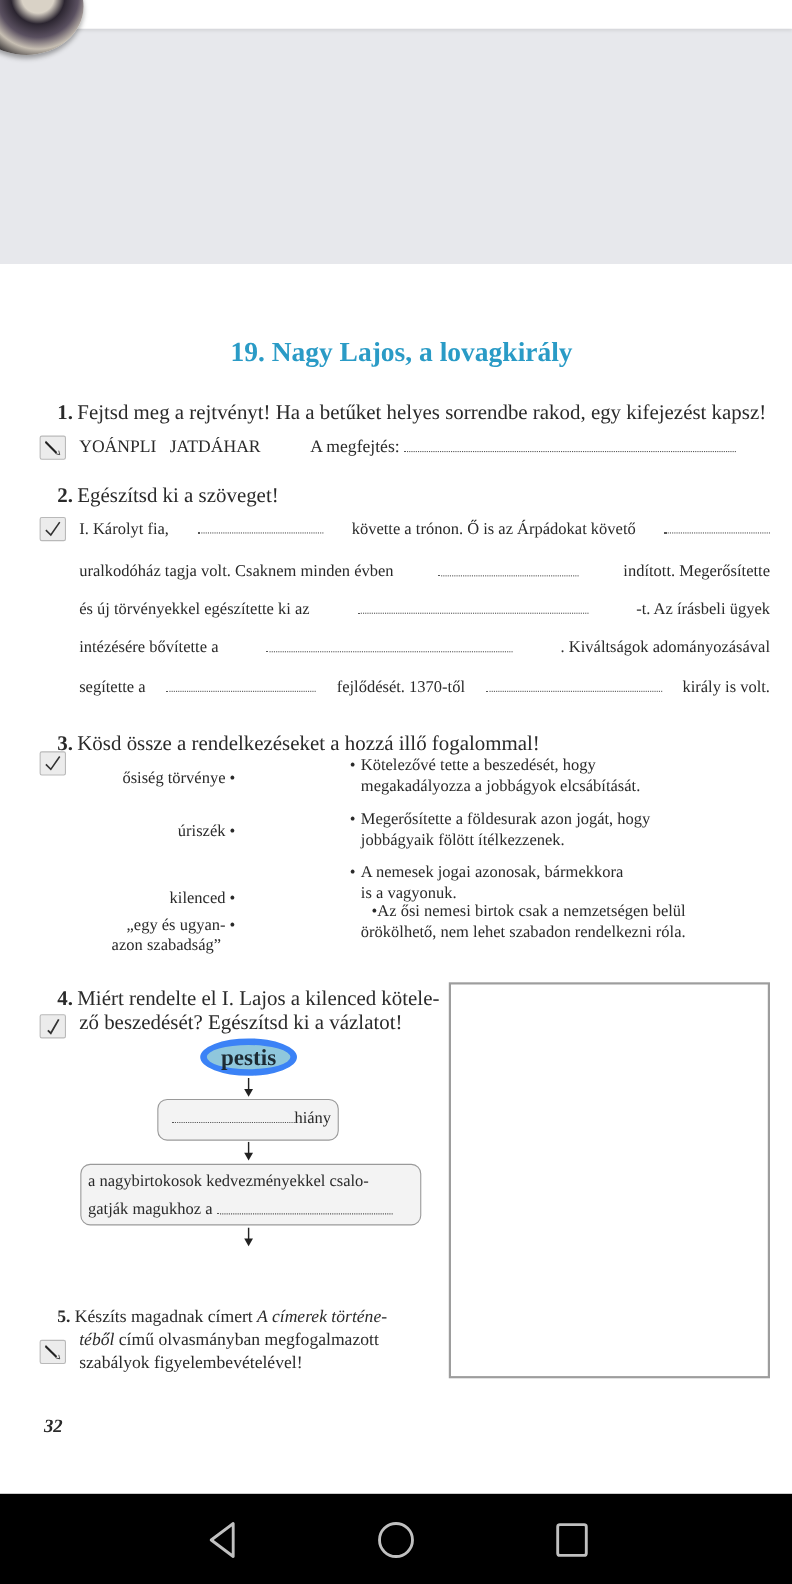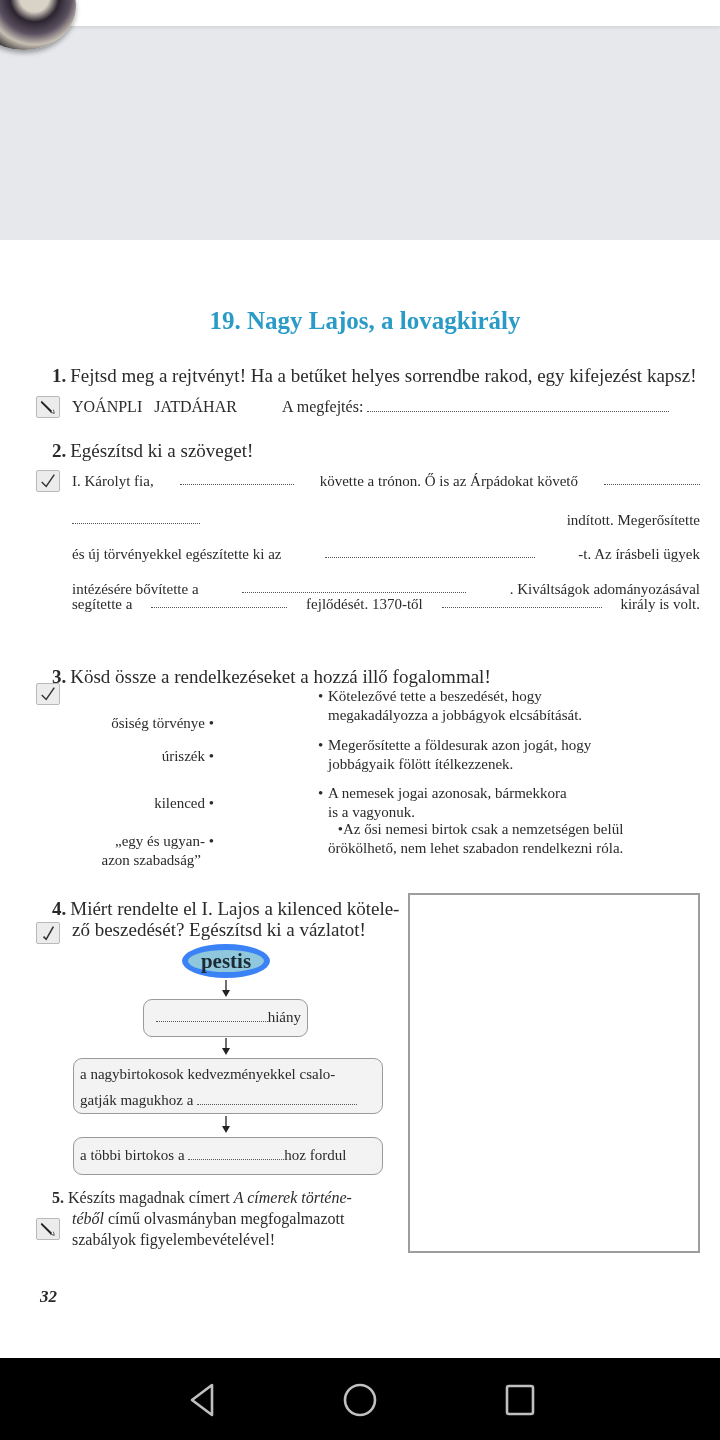--- a/index.html
+++ b/index.html
@@ -76,57 +76,58 @@
       </svg>
   </div>
 
   <div class="justify-row" style="top:233px;">
     <span>I. Károlyt fia,</span>
     <span class="dots" style="width:114px;"></span>
     <span>követte a trónon. Ő is az Árpádokat követő</span>
     <span class="dots" style="width:96px;"></span>
   </div>
   <div class="justify-row" style="top:272px;">
+    <span>uralkodóház tagja volt. Csaknem minden évben</span>
     <span class="dots" style="width:128px;"></span>
     <span>indított. Megerősítette</span>
   </div>
   <div class="justify-row" style="top:306px;">
     <span>és új törvényekkel egészítette ki az</span>
     <span class="dots" style="width:210px;"></span>
     <span>-t. Az írásbeli ügyek</span>
   </div>
   <div class="justify-row" style="top:341px;">
     <span>intézésére bővítette a</span>
     <span class="dots" style="width:224px;"></span>
     <span>. Kiváltságok adományozásával</span>
   </div>
-  <div class="justify-row" style="top:356px;text-align:center;">
+  <div class="justify-row" style="top:377px;text-align:center;">
     <span>segítette a</span>
     <span class="dots" style="width:136px;"></span>
     <span>fejlődését. 1370-től</span>
     <span class="dots" style="width:160px;"></span>
     <span>király is volt.</span>
   </div>
 
   <div class="task-head" style="top:414px;margin-top:12px;">
     <b>3.</b><span>Kösd össze a rendelkezéseket a hozzá illő fogalommal!</span>
   </div>
   <div class="icon-box" style="top:443px;">
     <svg viewBox="0 0 20 20">
         <path d="M3 11 L8 16 L17 3" fill="none" stroke="#333" stroke-width="1.6"></path>
       </svg>
   </div>
 
-  <div class="match-left" style="left:74px; top:459px; width:140px;margin-top:15px;">
+  <div class="match-left" style="left:74px; top:459px; width:140px;">
     <span>ősiség törvénye</span> •
   </div>
   <div class="match-left" style="left:74px; top:507px; width:140px;">
     <span>úriszék</span> •
   </div>
-  <div class="match-left" style="left:74px; top:554px; width:140px;">
+  <div class="match-left" style="left:74px; top:568px; width:140px;">
     <span>kilenced</span> •
   </div>
   <div class="match-left" style="left:60px; top:592px; width:154px;">
     <span>„egy és ugyan-</span> •<br>
     <span style="margin-right:13px;">azon szabadság”</span>
   </div>
 
   <div class="match-right" style="top:447px;">
     <span class="bullet">•</span><span>Kötelezővé tette a beszedését, hogy</span><br>
     <span class="bullet"></span><span>megakadályozza a jobbágyok elcsábítását.</span>
@@ -173,24 +174,20 @@
   <div class="flow-box" style="left:73px; top:818px; width:310px; height:56px; padding:2px 6px; line-height:26px;">
     <span>a nagybirtokosok kedvezményekkel csalo-</span><br>
     <span>gatják magukhoz a</span>
     <span class="dots" style="width:160px;"></span>
   </div>
   <svg class="arrow" style="left:221px; top:876px;" viewBox="0 0 10 18">
       <line x1="5" y1="0" x2="5" y2="12" stroke="#222" stroke-width="1.3"></line>
       <path d="M1 10 L5 17 L9 10 Z" fill="#222"></path>
     </svg>
 
-  <div class="flow-box" style="left:73px; top:897px; width:310px; height:38px; padding:4px 6px;">
-    <span>a többi birtokos a</span>
-    <span class="dots" style="width:96px;"></span><span>hoz fordul</span>
-  </div>
 
   <div class="draw-box"></div>
 
   <div class="task-head" style="top:947px; line-height:21px; font-size:16px;">
     <b>5.</b><span>Készíts magadnak címert </span><i>A címerek történe-</i><br>
     <span style="margin-left:20px;"></span><i>téből</i><span> című olvasmányban megfogalmazott</span><br>
     <span style="margin-left:20px;">szabályok figyelembevételével!</span>
   </div>
   <div class="icon-box" style="top:978px;">
     <svg viewBox="0 0 20 20">

